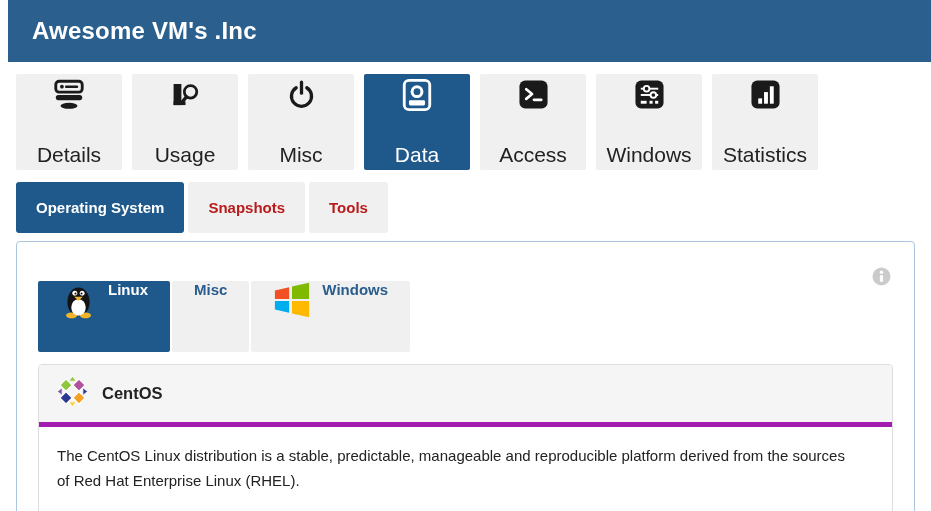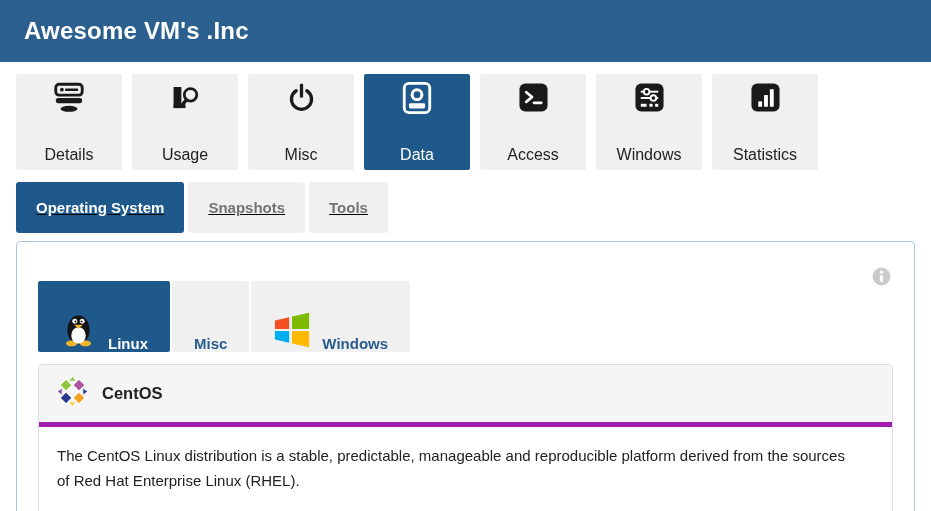--- a/index.html
+++ b/index.html
@@ -1,51 +1,51 @@
 <!DOCTYPE html>
 <html><head>
 <meta charset="utf-8">
 <style>
   * { margin:0; padding:0; box-sizing:border-box; }
   html,body { width:931px; height:511px; overflow:hidden; background:#fff;
               font-family:"Liberation Sans", sans-serif; }
 
   
   .app-header { height:62px; background:#2b5f8e; display:flex; align-items:center;
-                padding:0 24px; }
+                padding:0 24px;margin-left:8px; }
   .app-title { color:#fff; font-size:24px; font-weight:bold; letter-spacing:.2px; }
 
   
   .main-tabs { display:flex; gap:10px; padding:12px 16px 0 16px; }
   .main-tab { width:106px; height:96px; background:#f0f0f0; border-radius:2px;
               display:flex; flex-direction:column; align-items:center;
               justify-content:center; gap:9px; cursor:pointer; }
   .main-tab .icon-box { height:34px; display:flex; align-items:center; justify-content:center; }
-  .main-tab-label { font-size:16px; color:#222;margin-top:22px; }
+  .main-tab-label { font-size:21px; color:#222;margin-top:22px; }
   .main-tab.selected { background:#1f598c; }
   .main-tab.selected .main-tab-label { color:#fff; }
 
   
-  .sub-tabs { display:flex; gap:4px; padding:12px 16px 0 16px;text-decoration:underline; }
+  .sub-tabs { display:flex; gap:4px; padding:12px 16px 0 16px; }
   .sub-tab { height:51px; line-height:51px; padding:0 20px; background:#f0f0f0;
-             color:#737373; font-size:15px; font-weight:bold; border-radius:3px;
+             color:#b91c1c; font-size:15px; font-weight:bold; border-radius:3px;
              cursor:pointer; }
   .sub-tab.selected { background:#1f598c; color:#fff; }
 
   
   .panel { margin:8px 16px 0 16px; width:899px; height:620px;
            border:1px solid #a9c6de; border-radius:4px; padding:18px 21px;
            position:relative; background:#fff; }
   .panel-title { font-size:17.5px; font-weight:bold; color:#222; padding-top:6px; }
   .info-btn { position:absolute; top:25px; right:23px; width:19px; height:19px; cursor:pointer; }
 
   
   .os-tabs { display:flex; gap:2px; margin-top:21px; }
   .os-tab { height:71px; background:#f0f0f0; border-radius:2px; display:flex;
-            align-items:flex-end; justify-content:center; gap:11px; padding:0 22px;
+            align-items:flex-start; justify-content:center; gap:11px; padding:0 22px;
             font-size:15px; font-weight:bold; color:#2a5d8d; cursor:pointer; }
   .os-tab.selected { background:#1f598c; color:#fff; }
 
   
   .os-card { margin-top:12px; border:1px solid #ddd; border-radius:4px 4px 0 0; }
   .os-card-header { background:#f5f5f5; border-bottom:5px solid #a21caf; height:62px;
                     display:flex; align-items:center; gap:14px; padding:0 18px;
                     border-radius:3px 3px 0 0; }
   .os-card-title { font-size:16.5px; font-weight:bold; color:#222; }
   .os-card-body { padding:17px 18px; font-size:15px; color:#222; line-height:1.65;

